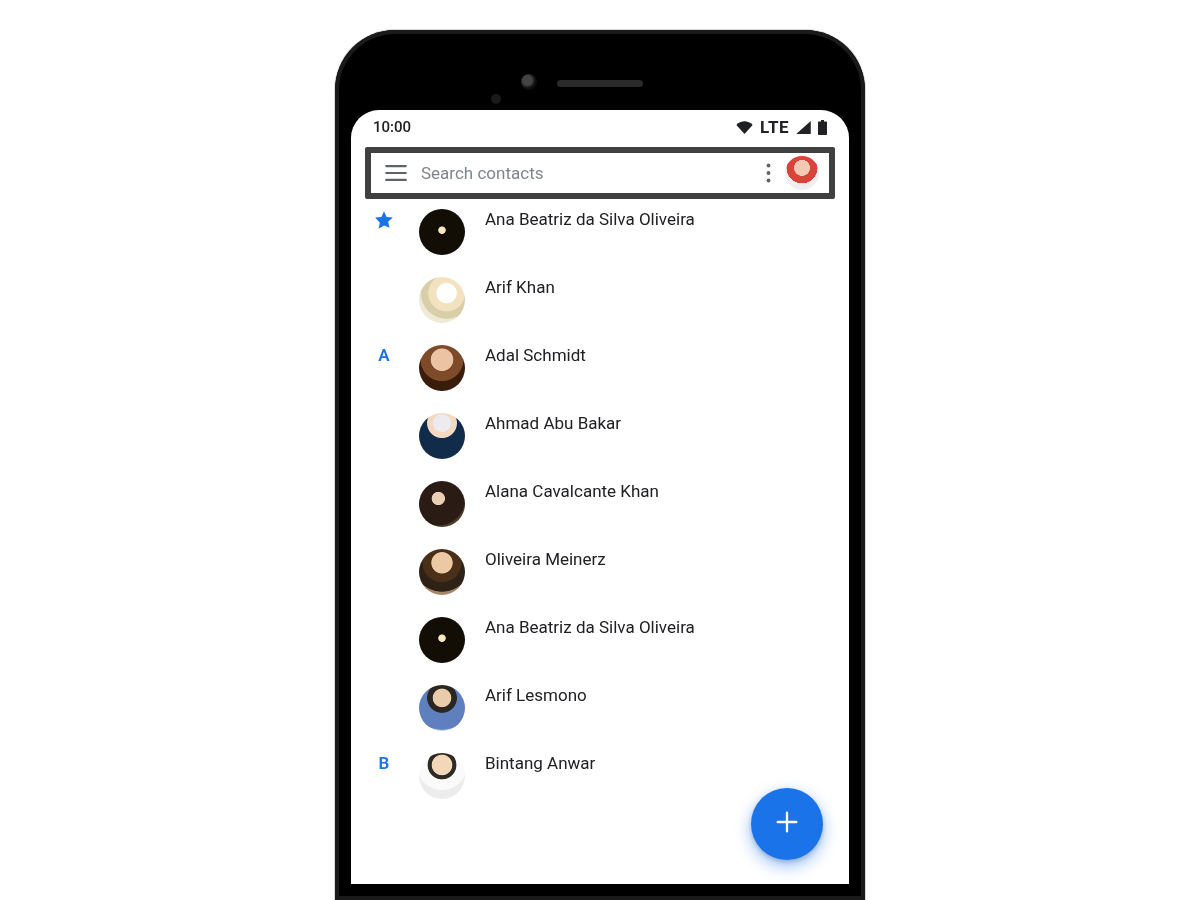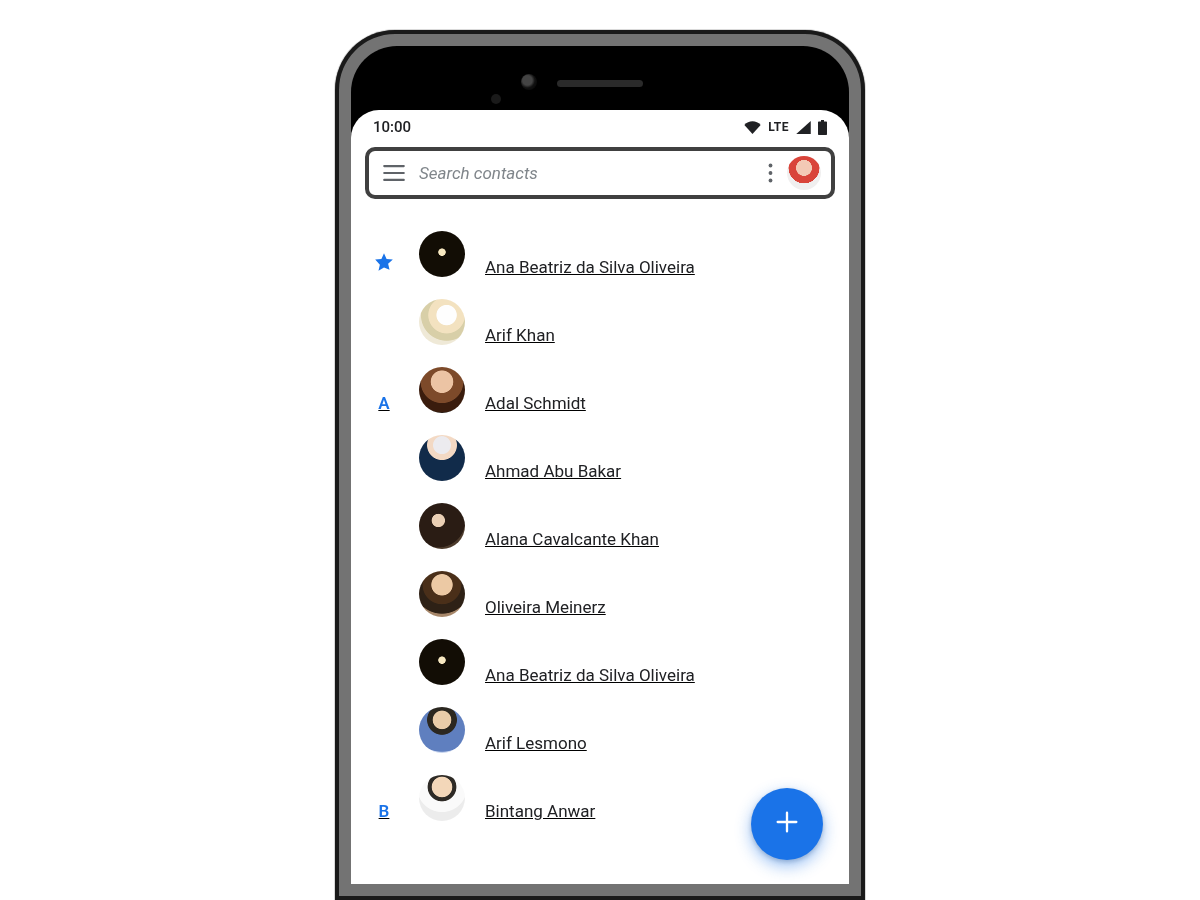--- a/index.html
+++ b/index.html
@@ -12,21 +12,21 @@
     display: flex;
     align-items: flex-start;
     justify-content: center;
   }
   .phone-frame {
     position: relative;
     margin-top: 30px;
     width: 530px;
     height: 870px; 
     border-radius: 60px 60px 0 0;
-    background: #737373;
+    background: #000000;
     padding: 16px;
     overflow: hidden;
     box-shadow: inset 0 0 0 4px #1a1a1a, 0 0 0 1px rgba(0,0,0,.15);
   }
 
   .bezel {
     position: relative;
     width: 100%;
     height: 100%;
     background: #000;
@@ -65,53 +65,51 @@
     height: 34px;
     display: flex;
     align-items: center;
     justify-content: space-between;
     padding: 0 22px;
     font-size: 15px;
     font-weight: 500;
     color: #202124;
   }
   .status-right { display:flex; align-items:center; gap:7px; }
-  .lte { font-size: 12px; font-weight: 700; letter-spacing:.5px;}
+  .lte { font-size: 17px; font-weight: 700; letter-spacing:.5px;}
   .icon-svg { display:block; }
   .searchbar {
     margin: 3px 14px 6px 14px;
     height: 52px;
-    border: 4px solid #404040;
-    border-radius: 10px;
+    border: 6px solid #404040;
+    border-radius: 2px;
     display: flex;
     align-items: center;
     padding: 0 10px 0 14px;
     gap: 14px;
     color:#5f6368;
-    font-style:italic;
   }
   .searchbar .placeholder {
     flex: 1;
     font-size: 17px;
     color: #80868b;
   }
   .menu-btn, .more-btn, .avatar-btn { display:flex; align-items:center; justify-content:center; }
   .avatar-btn { width:34px; height:34px; }
   .avatar-small {
     width: 34px; height:34px; border-radius:50%;
     background: radial-gradient(circle at 50% 35%, #f3c9b5 0 28%, #d9443a 29% 55%, #f0efef 56% 100%);
   }
   .list { padding: 4px 0 0 0; }
   .row {
     display:flex;
-    align-items:flex-end;
+    align-items:flex-start;
     height: 68px;
     padding: 0 18px;
     gap: 20px;
-    text-decoration: underline;
   }
   .gutter {
     width: 30px;
     display:flex; align-items:center; justify-content:center;
     flex-shrink:0;
   }
   .gutter .letter {
     font-size: 17px;
     font-weight: 600;
     color: #1a73e8;

